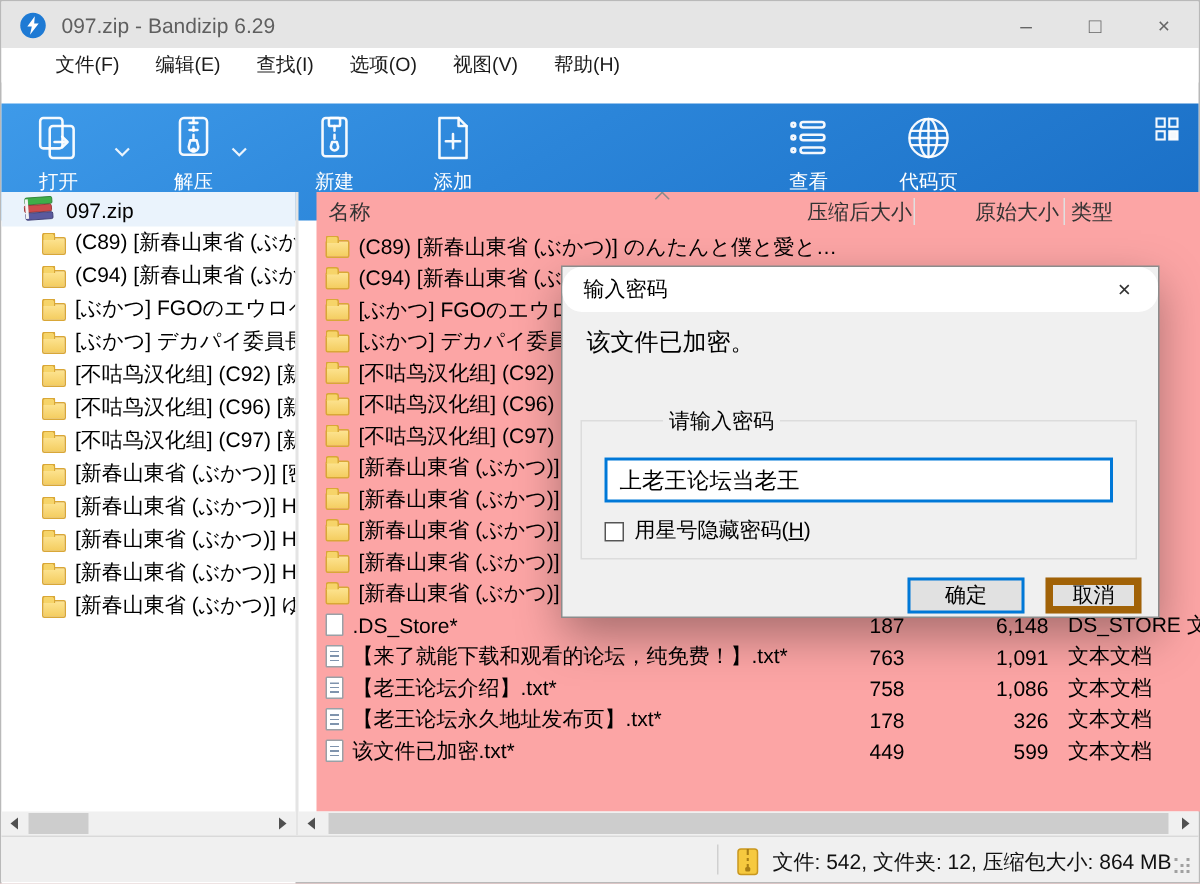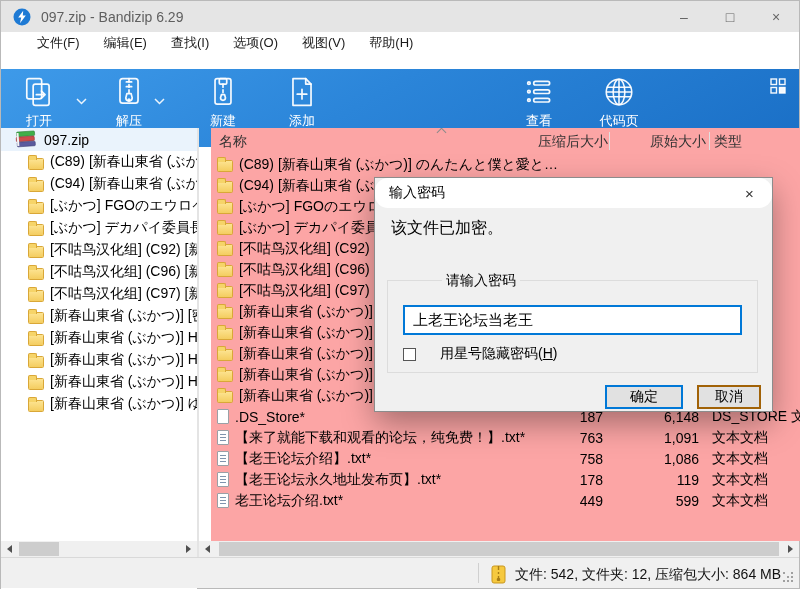--- a/index.html
+++ b/index.html
@@ -82,25 +82,25 @@
   .dlg-title { margin-left:14px; font-size:14px; color:#000; }
   .dlg-close { position:absolute; right:0; top:0; width:45px; height:30px; display:flex; align-items:center; justify-content:center; font-size:15px; color:#333; }
   .dlg-body { position:relative; height:203px; }
   .dlg-msg { position:absolute; left:16px; top:10px; font-size:16px; }
   .dlg-group { position:absolute; left:12px; right:14px; top:72px; height:93px; border:1px solid #dcdcdc; }
   .dlg-group-label { position:absolute; left:10px; top:-9px; background:#f0f0f0; padding:0 4px; font-size:14px;margin-left:44px; }
   .dlg-input { position:absolute; left:28px; right:30px; top:97px; height:30px; border:2px solid #0078d7; background:#fff;
     font-family:"Liberation Sans",sans-serif; font-size:15px; padding:0 8px; outline:none; }
   .dlg-checkrow { position:absolute; left:28px; top:137px; display:flex; align-items:center; }
   .dlg-checkbox { width:13px; height:13px; background:#fff; border:1px solid #555; flex:none; }
-  .dlg-checklabel { margin-left:24px; font-size:14px; }
+  .dlg-checklabel { margin-left:7px; font-size:14px; }
   .u { text-decoration:underline; }
   .dlg-btn { position:absolute; top:177px; height:24px; font-size:14px; display:flex; align-items:center; justify-content:center; background:#e1e1e1; }
   .btn-ok { left:230px; width:78px; border:2px solid #0078d7; }
-  .btn-cancel { left:322px; width:64px; border:2px solid #a16207; }
+  .btn-cancel { left:322px; width:64px; border:5px solid #a16207; }
 </style>
 </head>
 <body>
 
 <div class="titlebar">
   <svg class="app-icon" viewBox="0 0 18 18">
     <circle cx="9" cy="9" r="8.5" fill="#1e7ad4"></circle>
     <path d="M10.2 2.8 L5.2 9.6 h3 L7 15.2 L12.8 7.6 h-3 z" fill="#fff"></path>
   </svg>
   <span class="title-text">097.zip - Bandizip 6.29</span>
@@ -406,27 +406,27 @@
       <span class="rname">【老王论坛介绍】.txt*</span>
       <span class="rcomp">758</span>
       <span class="rorig">1,086</span>
       <span class="rtype">文本文档</span>
     </div>
 
     <div class="lrow">
       <span class="fi icon-txt"></span>
       <span class="rname">【老王论坛永久地址发布页】.txt*</span>
       <span class="rcomp">178</span>
-      <span class="rorig">119</span>
+      <span class="rorig">326</span>
       <span class="rtype">文本文档</span>
     </div>
 
     <div class="lrow">
       <span class="fi icon-txt"></span>
-      <span class="rname">老王论坛介绍.txt*</span>
+      <span class="rname">该文件已加密.txt*</span>
       <span class="rcomp">449</span>
       <span class="rorig">599</span>
       <span class="rtype">文本文档</span>
     </div>
 
 </div>
 
 <div class="hscroll hs-left">
   <div class="sb-arrow" style="left:0">
       <span class="tri-l"></span>

